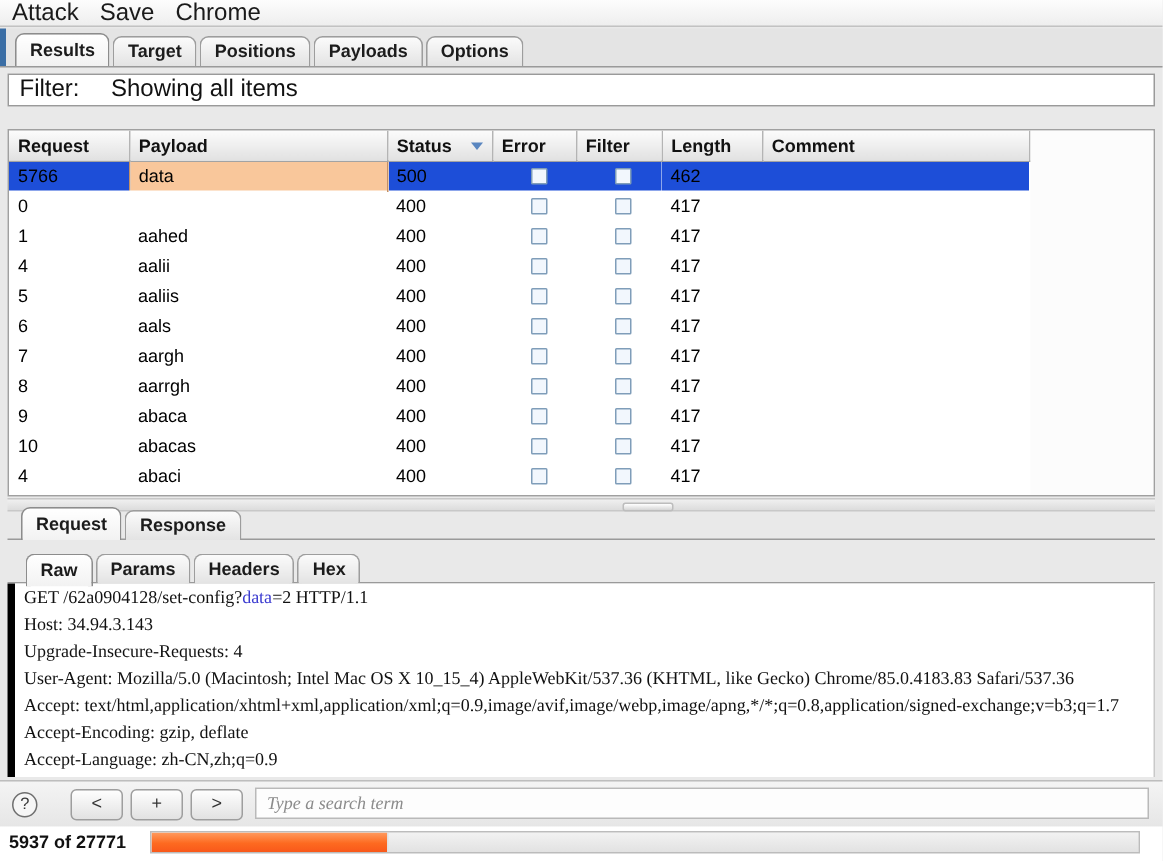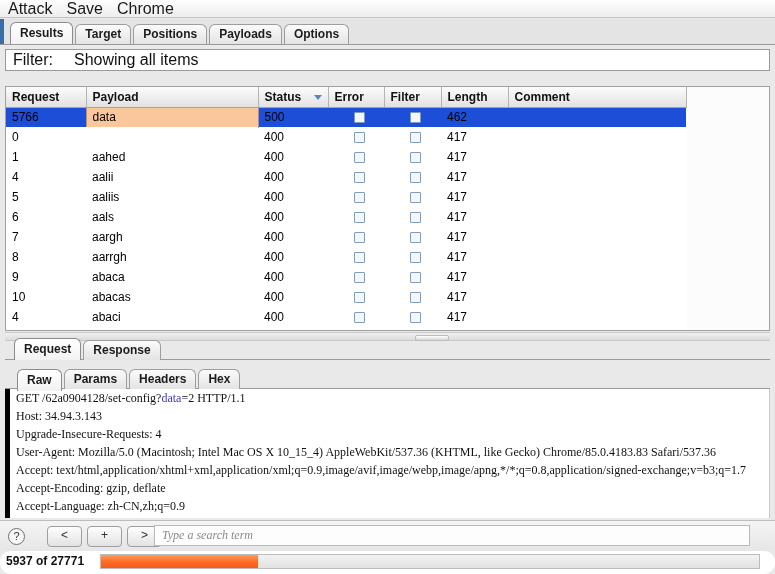--- a/index.html
+++ b/index.html
@@ -131,29 +131,29 @@
     text-align:center;background:#f6f6f6;cursor:default;
   }
   .navbtn{
     position:absolute;top:5px;height:19px;width:33px;
     background:linear-gradient(#fefefe,#e2e2e2);
     border:1px solid #9e9e9e;border-radius:4px;
     font-size:12px;line-height:17px;text-align:center;color:#333;cursor:default;
   }
   .nb1{left:47px}.nb2{left:87px}.nb3{left:127px}
   .searchbox{
-    position:absolute;left:154px;top:4px;width:596px;height:21px;
+    position:absolute;left:170px;top:4px;width:596px;height:21px;
     background:#fdfdfd;border:1px solid #b9b9b9;box-sizing:border-box;
     font-family:"Liberation Serif", serif;
     font-size:12px;font-style:italic;color:#8b8b8b;
     line-height:19px;padding-left:7px;
   }
 
   
-  .statusbar{position:absolute;left:0;top:551px;width:775px;height:23px;background:#ffffff;border-radius:11px;}
+  .statusbar{position:absolute;left:0;top:551px;width:775px;height:23px;background:#ffffff;}
   .statustext{
     position:absolute;left:6px;top:3px;font-size:12px;font-weight:bold;color:#111;
   }
   .progouter{
     position:absolute;left:100px;top:3px;width:660px;height:15px;
     background:linear-gradient(#f2f2f2,#e2e2e2);
     border:1px solid #bcbcbc;box-sizing:border-box;overflow:hidden;
   }
   .proginner{
     height:100%;background:linear-gradient(#ff9a5e,#fd6a20 55%,#f9581a);

